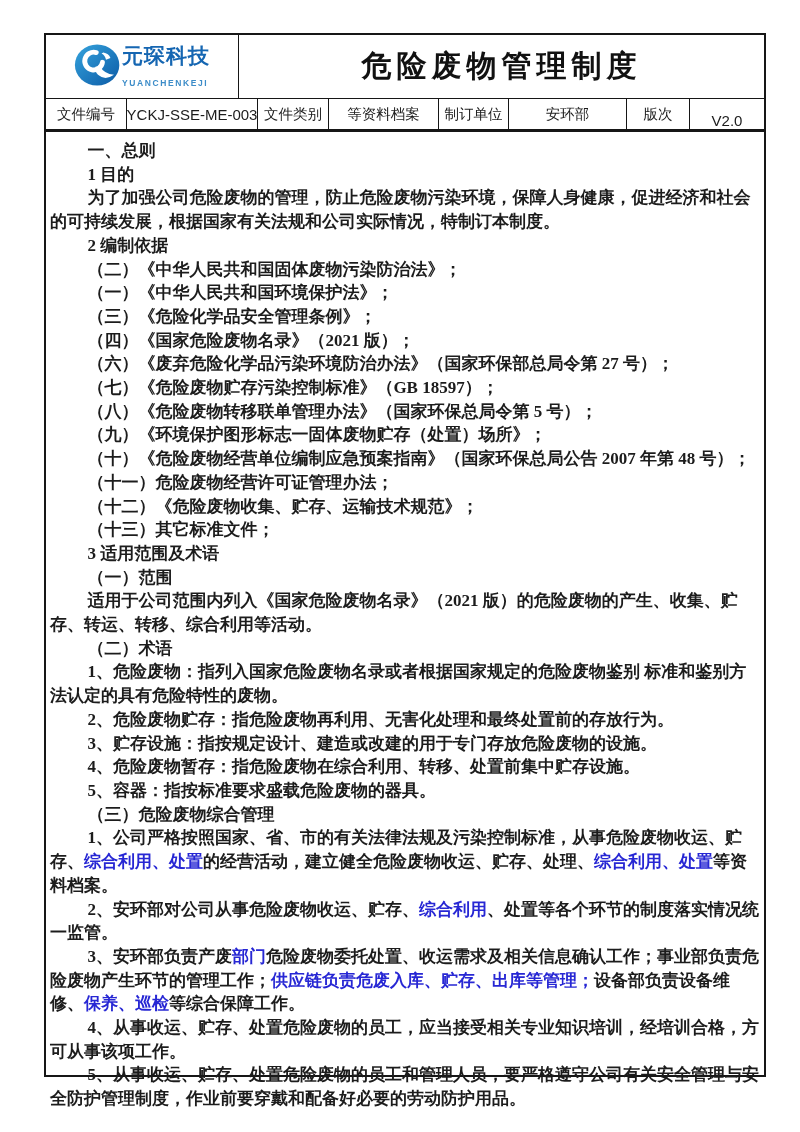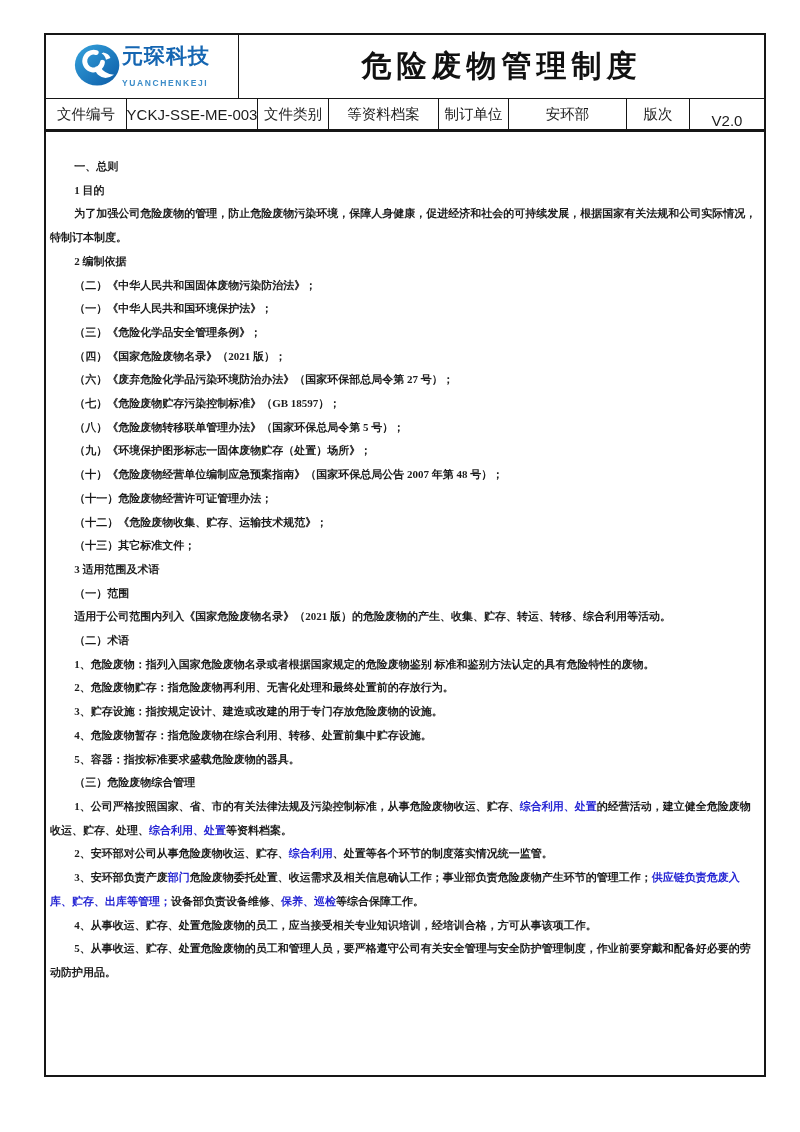--- a/index.html
+++ b/index.html
@@ -25,21 +25,21 @@
   
   .meta-row{display:flex;height:33px;border-bottom:3px solid #161616;box-sizing:border-box;
     font-size:14.5px;align-items:stretch;}
   .meta-cell{display:flex;align-items:center;justify-content:center;
     border-right:1px solid #161616;box-sizing:border-box;white-space:nowrap;}
   .meta-cell.last{border-right:none;}
   .w1{width:81px;}.w2{width:131px;}.w3{width:71px;}.w4{width:110px;}
   .w5{width:70px;}.w6{width:118px;}.w7{width:63px;}.w8{flex:1;margin-top:12px;}
   .latin{font-family:"Liberation Sans","DejaVu Sans",sans-serif;font-size:15px;}
   
-  .doc-body{padding:23px 4px 0 4px;font-size:11px;line-height:23.7px;}
+  .doc-body{padding:7px 4px 0 4px;font-size:17px;line-height:23.7px;}
   .para{margin:0;text-indent:2.2em;font-weight:bold;}
   .para.bold{font-weight:bold;}
   .blue{color:var(--accent,#2727d4);}
 </style>
 </head>
 <body>
 
 <div class="page">
   <div class="doc">
 

